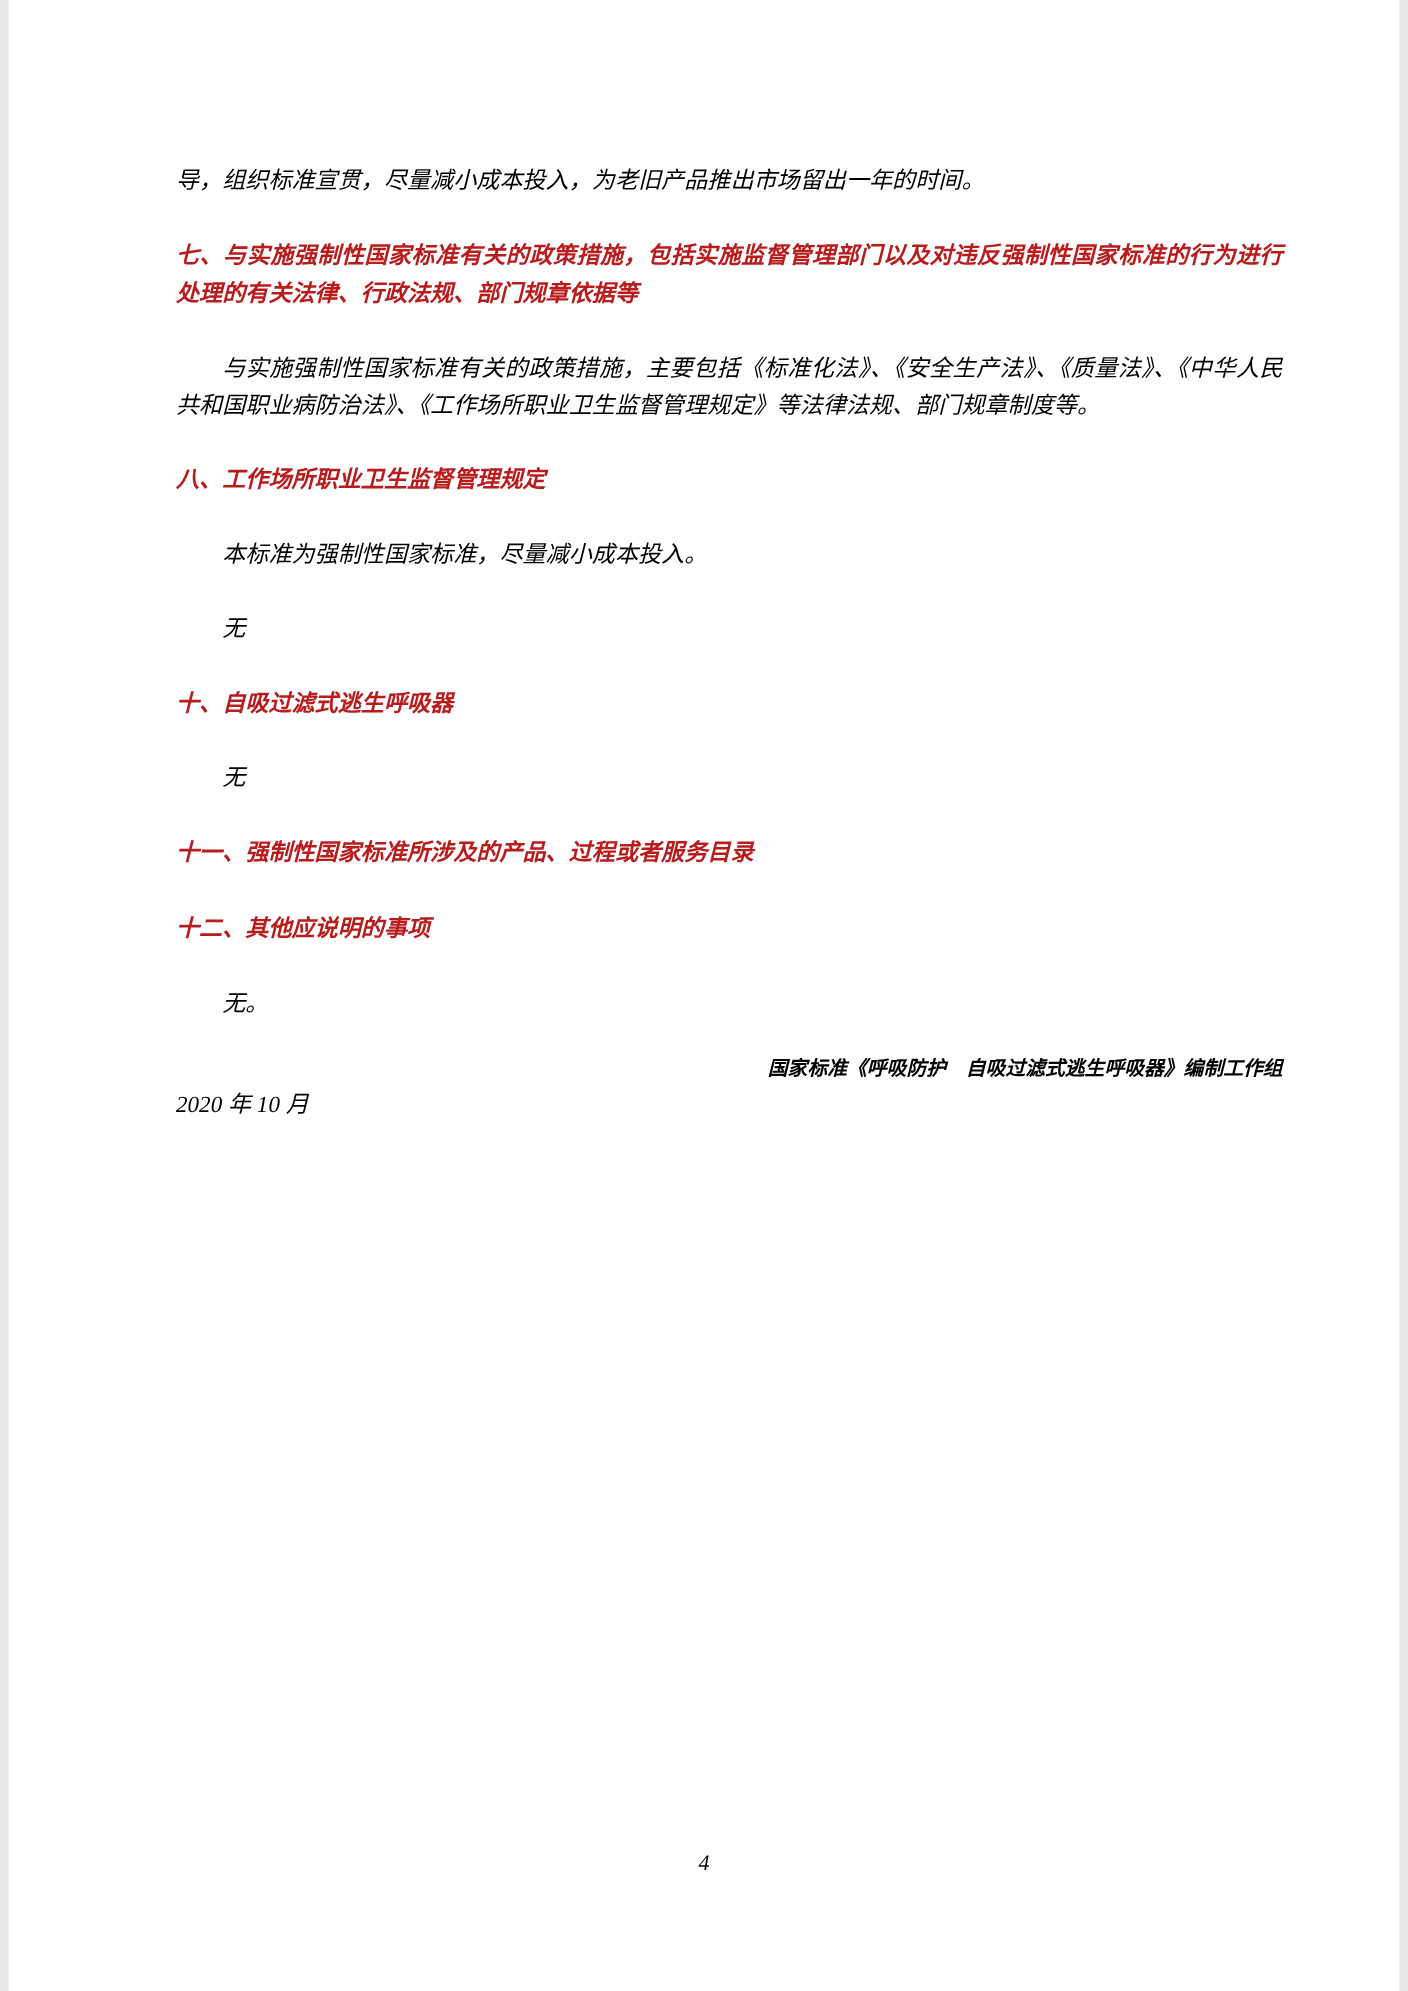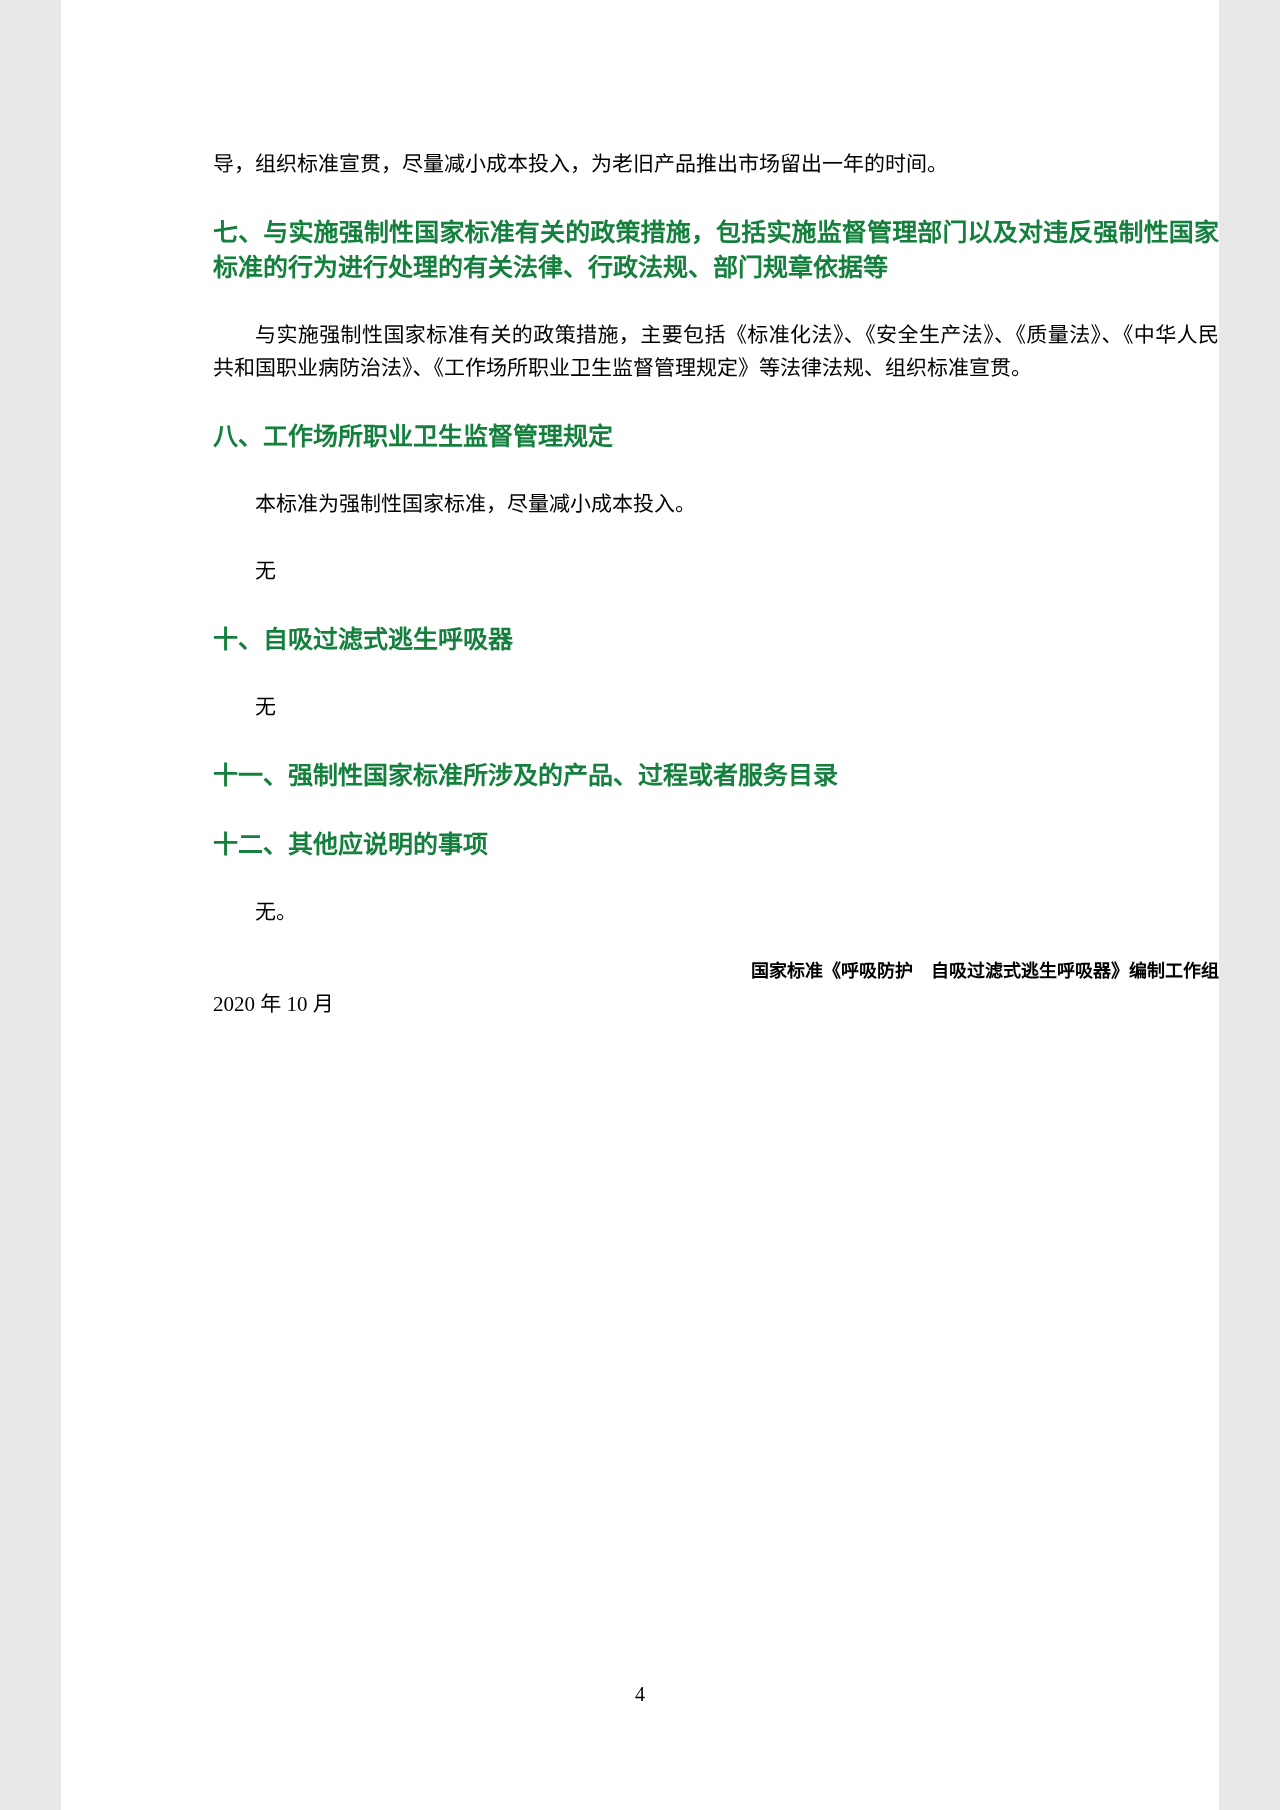--- a/index.html
+++ b/index.html
@@ -2,27 +2,28 @@
 <html lang="zh-CN"><head>
 <meta charset="utf-8">
 <style>
   html, body {
     margin: 0;
     padding: 0;
     background: #e8e8e8;
   }
   .page {
     position: relative;
-    width: 1158px;
+    width: 1264px;
     height: 1810px;
     margin: 0 auto;
     background: #ffffff;
     overflow: hidden;
     color: #000000;
     font-family: "Liberation Serif", "DejaVu Serif", serif;
+    font-style: italic;
   }
   .content {
     position: absolute;
     left: 152px;
     top: 0;
     width: 1006px;
   }
   .body-para {
     font-size: 21px;
     line-height: 33px;
@@ -32,25 +33,25 @@
   }
   .first-para {
     margin-top: 148px;
   }
   .indent {
     text-indent: 2em;
   }
   .section-heading {
     font-family: "Liberation Sans", "DejaVu Sans", sans-serif;
     font-weight: bold;
-    font-size: 25px;
+    font-size: 21px;
     line-height: 35px;
     margin: 34px 0 0 0;
     text-align: justify;
-    color: #15803d;
+    color: #b91c1c;
   }
   .signature-line {
     font-size: 18px;
     line-height: 33px;
     font-weight: bold;
     text-align: right;
     margin: 26px 0 0 0;
     font-family: "Liberation Serif", "DejaVu Serif", serif;
   }
   .date-line {
@@ -73,21 +74,21 @@
 </style>
 </head>
 <body>
 
 <div class="page">
   <div class="content">
 
     <p class="body-para first-para">导，组织标准宣贯，尽量减小成本投入，为老旧产品推出市场留出一年的时间。</p>
 
     <h2 class="section-heading">七、与实施强制性国家标准有关的政策措施，包括实施监督管理部门以及对违反强制性国家标准的行为进行处理的有关法律、行政法规、部门规章依据等</h2>
-    <p class="body-para indent">与实施强制性国家标准有关的政策措施，主要包括《标准化法》、《安全生产法》、《质量法》、《中华人民共和国职业病防治法》、《工作场所职业卫生监督管理规定》等法律法规、组织标准宣贯。</p>
+    <p class="body-para indent">与实施强制性国家标准有关的政策措施，主要包括《标准化法》、《安全生产法》、《质量法》、《中华人民共和国职业病防治法》、《工作场所职业卫生监督管理规定》等法律法规、部门规章制度等。</p>
 
     <h2 class="section-heading">八、工作场所职业卫生监督管理规定</h2>
     <p class="body-para indent">本标准为强制性国家标准，尽量减小成本投入。</p>
 
     <p class="body-para indent">无</p>
 
     <h2 class="section-heading">十、自吸过滤式逃生呼吸器</h2>
     <p class="body-para indent">无</p>
 
     <h2 class="section-heading">十一、强制性国家标准所涉及的产品、过程或者服务目录</h2>

